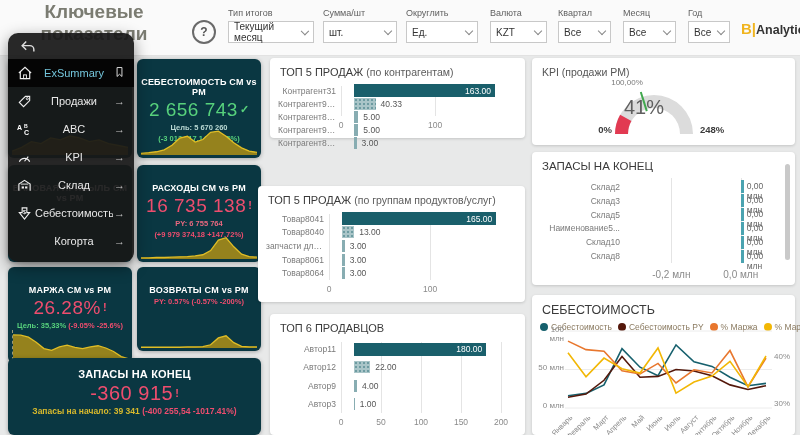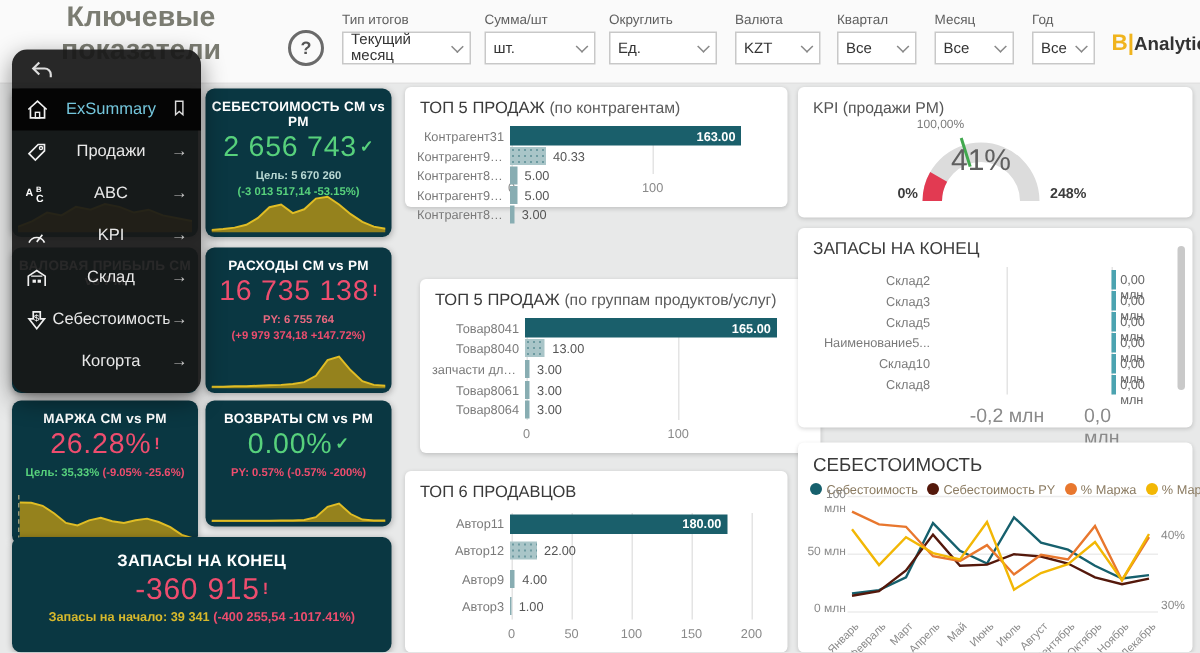--- a/index.html
+++ b/index.html
@@ -17,63 +17,63 @@
   .fselect{height:20px;background:#fff;border:1px solid #c8c8c8;display:flex;align-items:center;
            justify-content:space-between;padding:0 5px;font-size:10px;color:#333;cursor:pointer;}
   .chev{width:5px;height:5px;border-right:1px solid #888;border-bottom:1px solid #888;
         transform:rotate(45deg);margin-left:4px;margin-top:-3px;}
   .logo{position:absolute;left:741px;top:20px;}
   .logo-mark{font-size:15px;font-weight:800;color:#f0b41e;}
   .logo-text{font-size:12.5px;font-weight:800;color:#333;}
   
   .dcard{position:absolute;background:#0a3742;border-radius:6px;box-shadow:0 1px 4px rgba(0,0,0,.3);
          overflow:hidden;text-align:center;color:#fff;z-index:1;}
-  .dtitle{font-size:9px;font-weight:bold;margin-top:7px;letter-spacing:.2px;}
+  .dtitle{font-size:9px;font-weight:bold;margin-top:18px;letter-spacing:.2px;}
   .dval-row{margin-top:2px;white-space:nowrap;}
   .dvalue{font-size:19px;font-weight:400;letter-spacing:.5px;}
   .ind{font-size:11px;font-weight:bold;margin-left:2px;vertical-align:3px;}
   .good{color:#57d17c;} .bad{color:#ee4d6e;} .neutral{color:#b9d8d3;} .warn{color:#d8b92c;} .bad2{color:#e8687f;}
   .dsub{font-size:7.5px;font-weight:bold;margin-top:2px;line-height:9px;}
   .spark{position:absolute;left:4px;right:4px;bottom:3px;width:calc(100% - 8px);}
   .dash-left{border-left:1px dashed #9a9a7a;}
   
   .wcard{position:absolute;background:#fff;border-radius:4px;box-shadow:0 1px 3px rgba(0,0,0,.16);z-index:1;}
   .ctitle{font-size:11px;color:#3a3a3a;padding:8px 10px 0;white-space:nowrap;overflow:hidden;}
   .ctitle-sub{color:#5c5c5c;font-size:10.5px;}
   
   .hchart{position:absolute;left:8px;right:10px;top:26px;bottom:4px;}
   .gridlayer{position:absolute;left:63px;right:14px;top:2px;bottom:18px;}
   .vgrid{position:absolute;top:0;bottom:0;width:1px;background:#e4e4e4;}
   .ticklabel{position:absolute;bottom:-14px;transform:translateX(-50%);font-size:8.5px;color:#8a8a8a;}
   .hrows{position:absolute;left:0;right:14px;top:0;bottom:18px;display:flex;flex-direction:column;justify-content:space-around;}
   .hrow{display:flex;align-items:center;height:15px;}
-  .hlabel{width:58px;padding-right:4px;text-align:right;font-size:8.5px;color:#7a7a7a;
+  .hlabel{width:58px;padding-right:18px;text-align:right;font-size:8.5px;color:#7a7a7a;
           white-space:nowrap;overflow:hidden;text-overflow:ellipsis;}
   .htrack{flex:1;position:relative;height:13px;display:flex;align-items:center;}
   .hbar{height:12px;}
   .hbar.primary{height:13px;background:#1a5f6b;position:relative;}
   .hbar.textured{background-color:#a9c5c8;background-image:radial-gradient(#6d9ba1 26%,transparent 27%);background-size:4px 4px;}
   .hbar.small{background:#88adb2;}
-  .hval.inside{position:absolute;right:4px;top:50%;transform:translateY(-50%);color:#fff;font-size:8.5px;font-weight:bold;}
+  .hval.inside{position:absolute;right:4px;top:50%;transform:translateY(-50%);color:#fff;font-size:8.5px;font-weight:normal;}
   .hval.out{margin-left:5px;font-size:8.5px;color:#555;}
   
   .glabel{position:absolute;font-size:9.5px;font-weight:bold;color:#3c3c3c;}
-  .gbig{position:absolute;font-size:20px;color:#5f5f5f;text-align:center;}
+  .gbig{position:absolute;font-size:20px;color:#5f5f5f;}
   .gtarget{position:absolute;font-size:8px;color:#7a7a7a;}
   
   .skbody{position:absolute;left:8px;right:18px;top:28px;bottom:22px;display:flex;flex-direction:column;justify-content:space-around;}
   .skrow{display:flex;align-items:center;height:15px;}
   .sklabel{width:80px;text-align:right;font-size:8.5px;color:#7a7a7a;padding-right:6px;
            white-space:nowrap;overflow:hidden;text-overflow:ellipsis;}
   .sktrack{flex:1;position:relative;height:13px;}
   .skbar{position:absolute;left:76%;top:0;width:3px;height:13px;background:#4ba3b0;}
   .skval{position:absolute;left:calc(76% + 6px);top:1px;font-size:8.5px;color:#666;}
   .skgrid{position:absolute;left:94px;right:18px;top:26px;bottom:22px;}
   .skaxis{position:absolute;left:94px;right:18px;bottom:6px;height:10px;}
-  .skaxis span{position:absolute;transform:translateX(-50%);font-size:13px;color:#8a8a8a;}
+  .skaxis span{position:absolute;transform:translateX(-50%);font-size:10px;color:#8a8a8a;}
   .scrollbar{position:absolute;right:5px;top:12px;width:5px;height:96px;background:#c9c9c9;border-radius:3px;cursor:pointer;}
   
   .lgitem{display:inline-flex;align-items:center;margin-right:6px;font-size:8.5px;color:#8a7a60;white-space:nowrap;}
   .lgdot{width:8px;height:8px;border-radius:50%;margin-right:3px;display:inline-block;}
   .lylabel{position:absolute;font-size:8px;color:#8a8a8a;}
   .xlab{position:absolute;width:60px;text-align:right;font-size:7.5px;color:#8a8a8a;
         transform-origin:100% 0;transform:rotate(-45deg);}
   
   .menu{position:absolute;left:8px;top:33px;width:126px;height:229px;background:rgba(24,24,24,.93);
         border-radius:10px;z-index:10;box-shadow:0 5px 16px rgba(0,0,0,.45);}
@@ -186,21 +186,20 @@
     <div class="dval-row"><span class="dvalue bad">26.28%</span><span class="ind bad">!</span></div>
     <div class="dsub"><span class="good">Цель: 35,33%</span> <span class="bad">(-9.05% -25.6%)</span></div>
     <svg class="spark dash-left" style="height:30px" viewBox="0 0 100 40" preserveAspectRatio="none">
         <path d="M0,40 L0.0,6.6 L6.7,6.9 L13.3,9.6 L20.0,16.4 L26.7,24.8 L33.3,27.1 L40.0,22.5 L46.7,20.2 L53.3,23.3 L60.0,24.8 L66.7,22.5 L73.3,21.0 L80.0,24.0 L86.7,28.6 L93.3,35.4 L100.0,38.5 L100,40 Z" fill="#95821d"></path>
         <polyline points="0.0,6.6 6.7,6.9 13.3,9.6 20.0,16.4 26.7,24.8 33.3,27.1 40.0,22.5 46.7,20.2 53.3,23.3 60.0,24.8 66.7,22.5 73.3,21.0 80.0,24.0 86.7,28.6 93.3,35.4 100.0,38.5" fill="none" stroke="#e0bd25" stroke-width="1.3" vector-effect="non-scaling-stroke"></polyline>
       </svg>
   </div>
 
   <div class="dcard" style="left:137px;top:267px;width:124px;height:84px">
     <div class="dtitle">ВОЗВРАТЫ CM vs PM</div>
-    <div class="dval-row"><span class="dvalue good">0.00%</span><span class="ind good">✓</span></div>
     <div class="dsub bad">PY: 0.57% (-0.57% -200%)</div>
     <svg class="spark" style="height:28px" viewBox="0 0 100 40" preserveAspectRatio="none">
         <path d="M0,40 L0.0,38.9 L6.7,38.9 L13.3,38.9 L20.0,38.9 L26.7,38.9 L33.3,38.9 L40.0,38.5 L46.7,38.5 L53.3,38.1 L60.0,35.4 L66.7,25.6 L73.3,22.5 L80.0,32.4 L86.7,37.7 L93.3,38.5 L100.0,38.5 L100,40 Z" fill="#95821d"></path>
         <polyline points="0.0,38.9 6.7,38.9 13.3,38.9 20.0,38.9 26.7,38.9 33.3,38.9 40.0,38.5 46.7,38.5 53.3,38.1 60.0,35.4 66.7,25.6 73.3,22.5 80.0,32.4 86.7,37.7 93.3,38.5 100.0,38.5" fill="none" stroke="#e0bd25" stroke-width="1.3" vector-effect="non-scaling-stroke"></polyline>
       </svg>
   </div>
 
   <div class="dcard" style="left:8px;top:358px;width:253px;height:77px">
     <div class="dtitle" style="font-size:11px;margin-top:10px">ЗАПАСЫ НА КОНЕЦ</div>
     <div class="dval-row"><span class="dvalue bad" style="font-size:20px">-360 915</span><span class="ind bad">!</span></div>
@@ -249,21 +248,21 @@
           <div class="hrow">
             <div class="hlabel">Контрагент894</div>
             <div class="htrack">
               <div class="hbar small" style="width: 1.76471%;"></div>
               <span class="hval out">3.00</span>
             </div>
           </div>
         </div>
       </div>
   </div>
-  <div class="wcard" style="left:280px;top:186px;width:267px;height:116px">
+  <div class="wcard" style="left:258px;top:186px;width:267px;height:116px">
     <div class="ctitle"><span>ТОП 5 ПРОДАЖ</span> <span class="ctitle-sub">(по группам продуктов/услуг)</span></div>
     <div class="hchart" id="chartB">
         <div class="gridlayer">
           <div class="vgrid" style="left: 0%;"></div>
           <span class="ticklabel" style="left: 0%;">0</span>
           <div class="vgrid" style="left: 58.8235%;"></div>
           <span class="ticklabel" style="left: 58.8235%;">100</span>
         </div>
         <div class="hrows">
           <div class="hrow">

